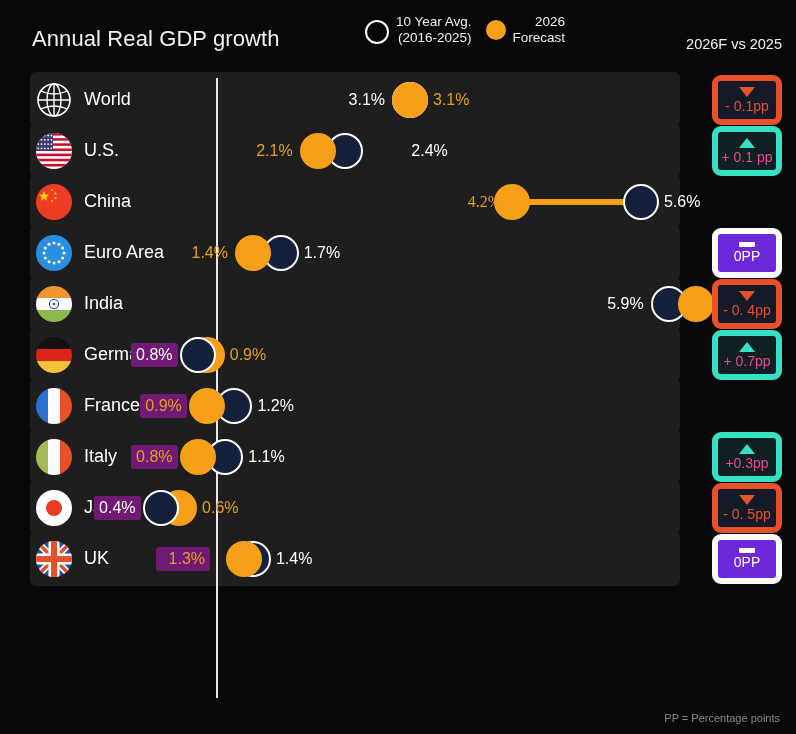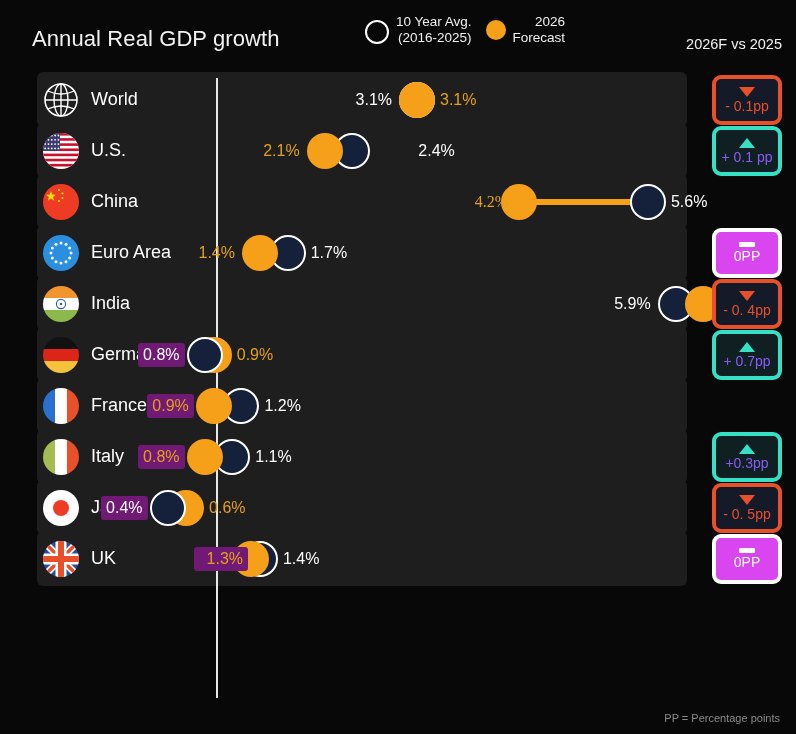--- a/index.html
+++ b/index.html
@@ -67,21 +67,21 @@
     left: 216px; top: 6px;
     width: 2px; height: 620px;
     background: #e8e8e8;
     z-index: 3;
     pointer-events: none;
   }
 
   .row {
     position: relative;
     height: 44px;
-    margin: 0 0 7px 7px;
+    margin: 0 0 7px 0;
   }
   .row-bg {
     position: absolute;
     left: 30px; top: 0;
     width: 650px; height: 55px;
     background: #1e1e1e;
     border-radius: 6px;
   }
 
   .flag {
@@ -137,44 +137,44 @@
   .val.hl     { background: #701a75; }
   .val.left  { text-align: right; }
   .val.right { text-align: left; }
 
   
   .badge {
     position: absolute;
     right: 14px; top: 3px;
     width: 70px; height: 50px;
     border-radius: 9px;
-    border: 4px solid #0ea5e9;
+    border: 6px solid #0ea5e9;
     background: #111a2c;
     box-sizing: border-box;
     display: flex;
     flex-direction: column;
     align-items: center;
     justify-content: center;
     gap: 1px;
     z-index: 5;
   }
   .badge.down { border-color: #E8502A; background: #141a28; }
   .badge.up   { border-color: #36E0C4; background: #0f1f22; }
-  .badge.flat { border-color: #ffffff; background: #d946ef; }
+  .badge.flat { border-color: #ffffff; background: #6d28d9; }
   .tri {
     width: 0; height: 0;
     border-left: 8px solid transparent;
     border-right: 8px solid transparent;
   }
   .tri.dn { border-top: 10px solid #E8502A; }
   .tri.up { border-bottom: 10px solid #36E0C4; }
   .dash { width: 16px; height: 5px; background: #ffffff; border-radius: 1px; }
   .badge-text { font-size: 14px; white-space: nowrap; }
   .badge.down .badge-text { color: #E8502A; }
-  .badge.up   .badge-text { color: #8b5cf6; }
+  .badge.up   .badge-text { color: #ec4899; }
   .badge.flat .badge-text { color: #ffffff; }
 
   
   .footnote {
     position: absolute;
     right: 16px; bottom: 10px;
     font-size: 11px;
     color: #8a8a8a;
   }
 </style>
@@ -419,21 +419,21 @@
           <rect width="36" height="36" fill="#2B4B9B"></rect>
           <path d="M0 0 L36 36 M36 0 L0 36" stroke="#fff" stroke-width="7"></path>
           <path d="M0 0 L36 36 M36 0 L0 36" stroke="#E8502A" stroke-width="3.5"></path>
           <path d="M18 0 V36 M0 18 H36" stroke="#fff" stroke-width="11"></path>
           <path d="M18 0 V36 M0 18 H36" stroke="#E8502A" stroke-width="6"></path>
         </svg></div>
       <div class="label">UK</div>
       <div class="plot">
         <div class="dot avg" style="left: 252.952px;"></div>
         <div class="dot fcst" style="left: 243.714px;"></div>
-        <div class="val left orange hl" style="right: 555px; padding-left: 13px;">1.3%</div>
+        <div class="val left orange hl" style="right: 586px; padding-left: 13px;">1.3%</div>
         <div class="val right white" style="left: 270.952px;">1.4%</div>
       </div>
       <div class="badge flat">
         <div class="dash"></div>
         <div class="badge-text">0PP</div>
       </div>
     </div>
     <div class="gridline"></div>
   </div>
 

